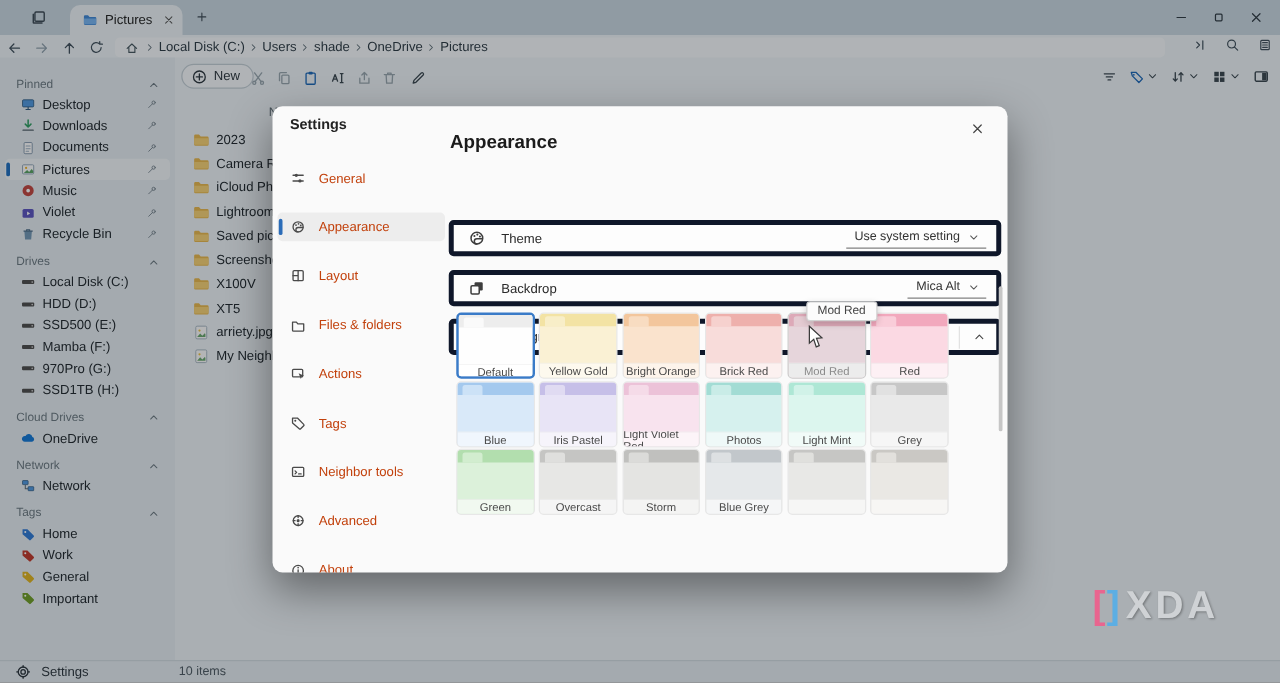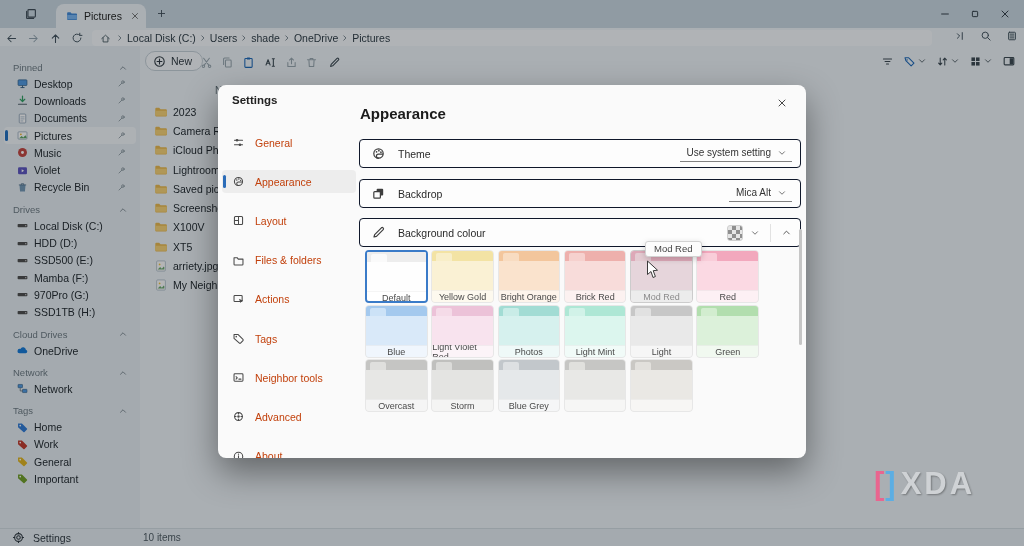--- a/index.html
+++ b/index.html
@@ -74,21 +74,21 @@
   #dlg-nav { position:absolute; left:0; top:30px; width:142px; }
   .dnav-item { position:relative; height:23.2px; display:flex; align-items:center; gap:10px; padding-left:10px; margin:16px 4px; border-radius:4px; color:#c2410c; }
   .dnav-item .ic13 { color:#4a4a4a; }
   .dnav-item span { font-size:10.5px; }
   .dnav-item.selected { background:#ededed; }
   .dnav-accent { display:none; position:absolute; left:1px; top:5px; width:2.5px; height:13px; border-radius:2px; background:#2b6cb8; }
   .dnav-item.selected .dnav-accent { display:block; }
   #dlg-close { position:absolute; right:12px; top:8px; width:24px; height:20px; display:flex; align-items:center; justify-content:center; color:#444; }
   #dlg-heading { position:absolute; left:142px; top:20px; font-size:15px; font-weight:700; color:#1b1b1b; }
 
-  .set-row { position:absolute; left:141px; width:442px; height:29px; background:#fdfdfd; border:1px solid #0f172a; border-radius:4px; display:flex; align-items:center; padding:0 8px 0 11px; gap:12px; }
+  .set-row { position:absolute; left:141px; width:442px; height:29px; background:#fdfdfd; border:4px solid #0f172a; border-radius:4px; display:flex; align-items:center; padding:0 8px 0 11px; gap:12px;margin-top:37px; }
   .set-row .row-icon { color:#3e3e3e; }
   .set-label { flex:1; font-size:10.5px; color:#2a2a2a; }
   .dropdown { display:flex; align-items:center; gap:6px; padding:2px 5px 3px 7px; border-bottom:1px solid #818181; color:#333; }
   .dropdown span { font-size:10px; }
   .dropdown .ic10 { color:#555; }
   #row-bg-right { display:flex; align-items:center; gap:7px; }
   #checker-btn { width:16px; height:16px; border:1px solid #cfcfcf; border-radius:3px;
      background:repeating-conic-gradient(#8f8f8f 0 25%, #e6e6e6 0 50%) 0 0 / 8px 8px; }
   #bg-divider { width:1px; height:18px; background:#e2e2e2; margin:0 3px; }
   #expander-chevron { color:#444; }
@@ -972,20 +972,26 @@
             <div class="sw-tab"></div>
           </div>
           <div class="sw-label">Red</div>
         </div>
         <div class="swatch" style="--top: #a4c9ee; --body: #d9e9f9;">
           <div class="sw-preview">
             <div class="sw-tab"></div>
           </div>
           <div class="sw-label">Blue</div>
         </div>
+        <div class="swatch" style="--top: #c6bfe8; --body: #e8e4f6;">
+          <div class="sw-preview">
+            <div class="sw-tab"></div>
+          </div>
+          <div class="sw-label">Iris Pastel</div>
+        </div>
         <div class="swatch" style="--top: #ecc2d8; --body: #f8e3ee;">
           <div class="sw-preview">
             <div class="sw-tab"></div>
           </div>
           <div class="sw-label">Light Violet Red</div>
         </div>
         <div class="swatch" style="--top: #a2dcd4; --body: #d6f1ee;">
           <div class="sw-preview">
             <div class="sw-tab"></div>
           </div>
@@ -994,21 +1000,21 @@
         <div class="swatch" style="--top: #aee7d5; --body: #dcf6ee;">
           <div class="sw-preview">
             <div class="sw-tab"></div>
           </div>
           <div class="sw-label">Light Mint</div>
         </div>
         <div class="swatch" style="--top: #c7c7c7; --body: #e9e9e9;">
           <div class="sw-preview">
             <div class="sw-tab"></div>
           </div>
-          <div class="sw-label">Light</div>
+          <div class="sw-label">Grey</div>
         </div>
         <div class="swatch" style="--top: #b2deae; --body: #dcf1da;">
           <div class="sw-preview">
             <div class="sw-tab"></div>
           </div>
           <div class="sw-label">Green</div>
         </div>
         <div class="swatch" style="--top: #c5c5c3; --body: #e7e7e5;">
           <div class="sw-preview">
             <div class="sw-tab"></div>

